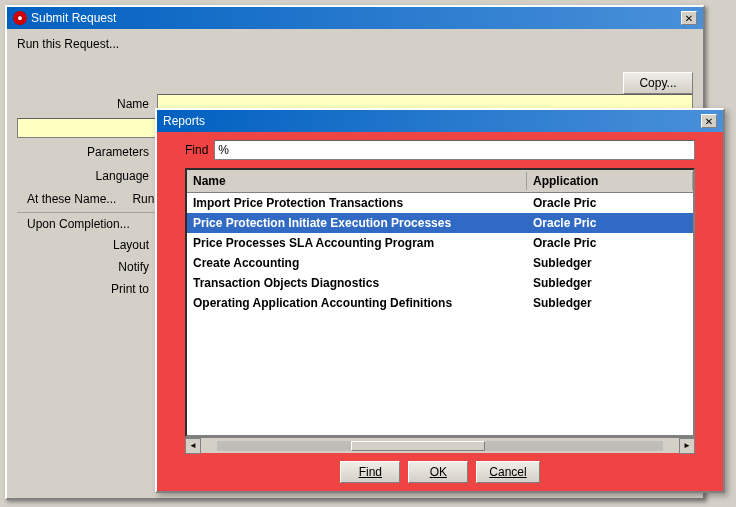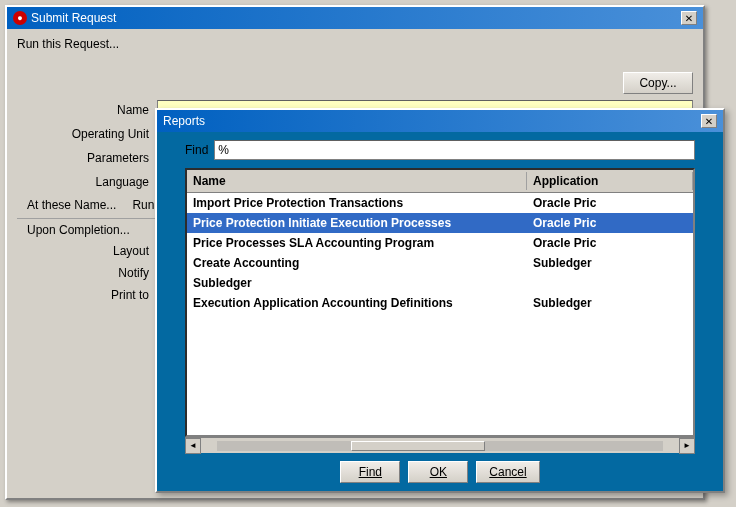--- a/index.html
+++ b/index.html
@@ -77,21 +77,20 @@
 
     .run-request-label {
       font-size: 12px;
       color: #000;
       margin-bottom: 21px;
     }
 
     .copy-btn-row {
       display: flex;
       justify-content: flex-end;
-      margin-bottom: 6px;
     }
 
     .copy-btn {
       background: linear-gradient(to bottom, #f0ede8, #d4d0c8);
       border: 1px solid #808080;
       border-top: 1px solid #ffffff;
       border-left: 1px solid #ffffff;
       padding: 3px 14px;
       font-size: 12px;
       cursor: pointer;
@@ -165,21 +164,21 @@
       min-width: 60px;
     }
 
     
     .inner-window {
       position: absolute;
       top: 108px;
       left: 155px;
       width: 570px;
       height: 385px;
-      background: #0369a1;
+      background: #ef4444;
       border: 2px solid #808080;
       border-top: 2px solid #ffffff;
       border-left: 2px solid #ffffff;
       box-shadow: 3px 3px 6px rgba(0,0,0,0.3);
       z-index: 10;
     }
 
     .inner-titlebar {
       background: linear-gradient(to right, #0060c0, #4a90d9);
       color: white;
@@ -365,21 +364,20 @@
     <div class="copy-btn-row">
       <button class="copy-btn">Copy...</button>
     </div>
 
     <div class="form-section">
       <div class="form-row">
         <div class="form-label">Name</div>
         <input class="form-input" type="text" style="">
       </div>
       <div class="form-row">
-        <div class="form-label">Operating Unit</div>
         <input class="form-input" type="text" style="">
       </div>
       <div class="form-row">
         <div class="form-label">Parameters</div>
         <input class="form-input" type="text" style="">
       </div>
       <div class="form-row">
         <div class="form-label">Language</div>
         <input class="form-input" type="text" style="">
       </div>
@@ -446,24 +444,25 @@
           </div>
           <div class="table-row">
             <div class="table-cell cell-name">Price Processes SLA Accounting Program</div>
             <div class="table-cell cell-app">Oracle Pric</div>
           </div>
           <div class="table-row">
             <div class="table-cell cell-name">Create Accounting</div>
             <div class="table-cell cell-app">Subledger</div>
           </div>
           <div class="table-row">
+            <div class="table-cell cell-name">Transaction Objects Diagnostics</div>
             <div class="table-cell cell-app">Subledger</div>
           </div>
           <div class="table-row">
-            <div class="table-cell cell-name">Execution Application Accounting Definitions</div>
+            <div class="table-cell cell-name">Operating Application Accounting Definitions</div>
             <div class="table-cell cell-app">Subledger</div>
           </div>
         </div>
     </div>
 
     <div class="scrollbar-area">
       <div class="scroll-arrow">◄</div>
       <div class="scrollbar-track">
         <div class="scrollbar-thumb"></div>
       </div>

